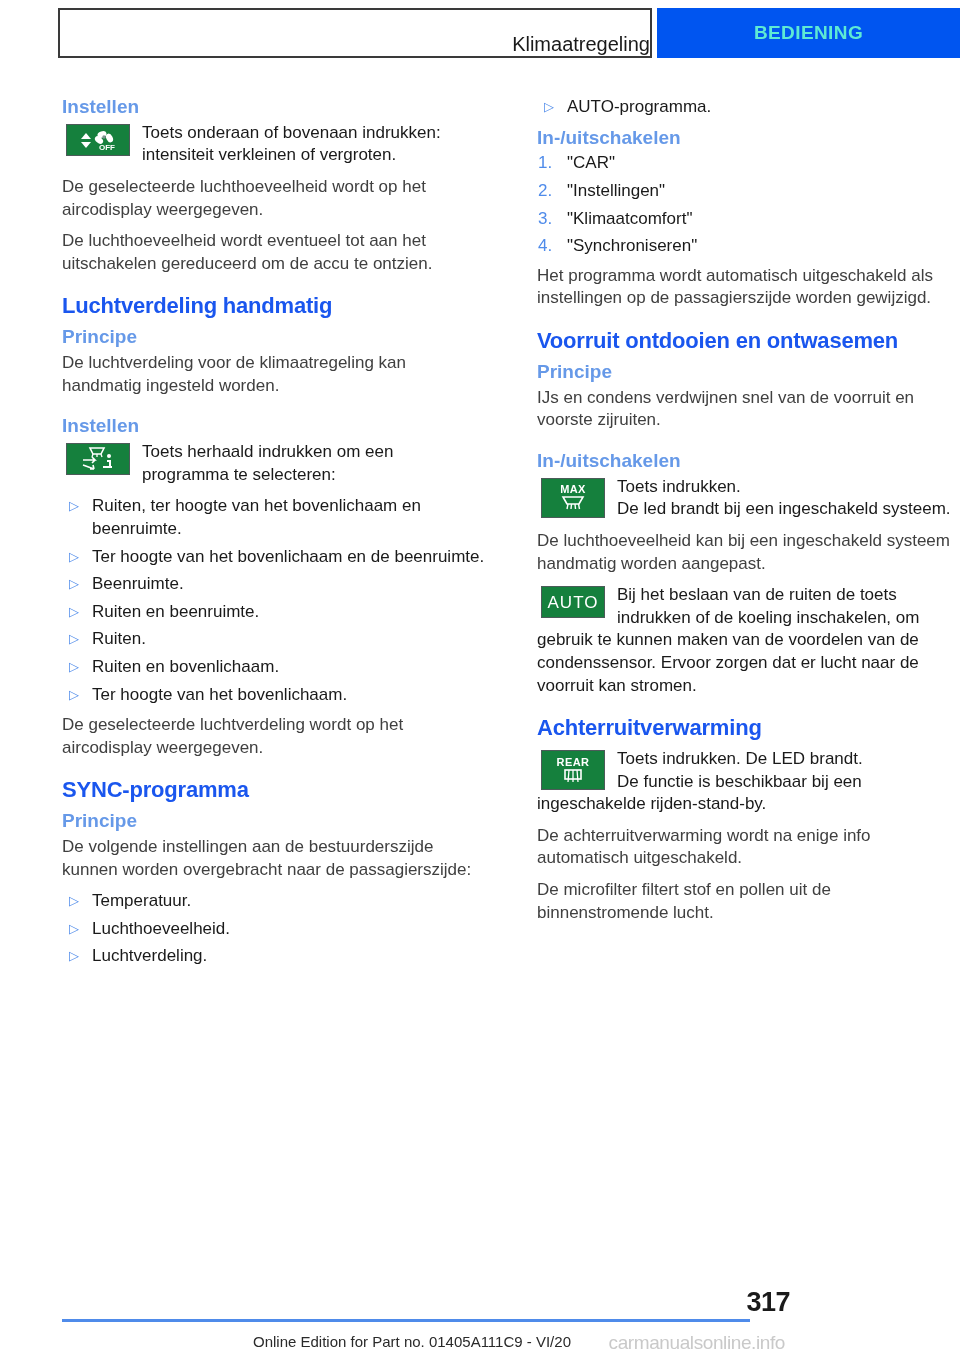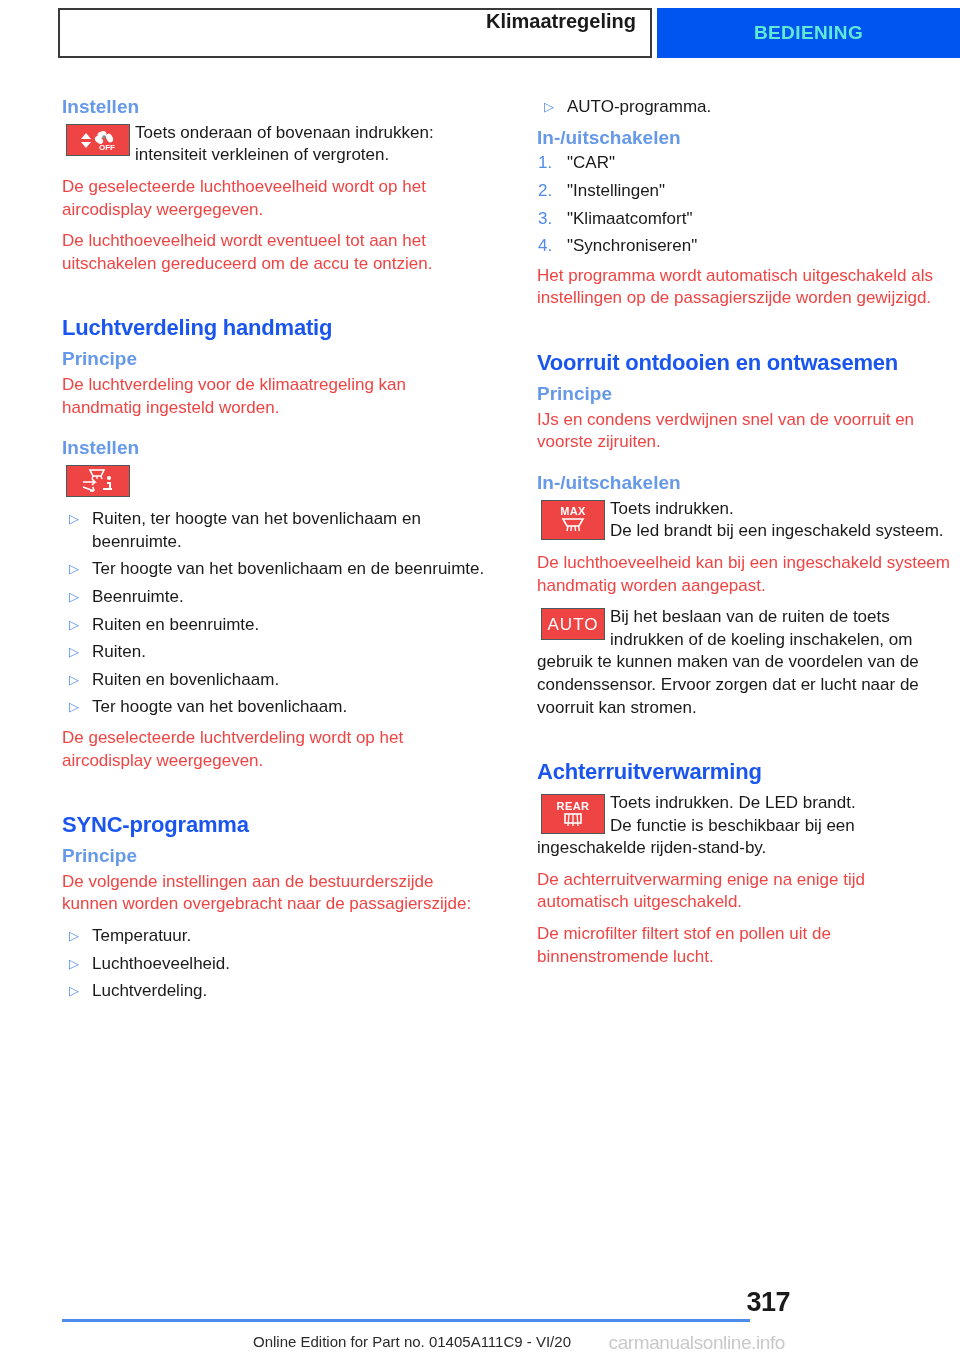--- a/index.html
+++ b/index.html
@@ -24,25 +24,23 @@
     right: 0px;
     height: 50px;
     display: flex;
     align-items: stretch;
   }
   .header-tab-left {
     flex: 0 0 594px;
     border: 2px solid #3a3a3a;
     box-sizing: border-box;
     display: flex;
-    align-items: flex-start;
+    align-items: flex-end;
     justify-content: flex-end;
-    padding-right: 14px;
     background: #ffffff;
-    font-weight: bold;
   }
   .header-tab-left .tab-title {
     font-size: 20px;
     color: #1a1a1a;
     letter-spacing: 0px;
   }
   .header-tab-right {
     flex: 1 1 auto;
     margin-left: 5px;
     background: #0055f0;
@@ -77,36 +75,36 @@
 
   
   h2.sec-title {
     font-size: 22px;
     font-weight: bold;
     color: #1a56ee;
     margin: 0 0 6px 0;
     line-height: 1.22;
     letter-spacing: -0.2px;
   }
-  h2.sec-title.spaced { margin-top: 40px; }
+  h2.sec-title.spaced { margin-top: 18px; }
 
   h3.sub-title {
     font-size: 19px;
     font-weight: bold;
     color: #6699e8;
     margin: 0 0 3px 0;
     line-height: 1.2;
   }
   h3.sub-title.spaced { margin-top: 18px; }
 
   p.body-text {
     font-size: 17px;
     line-height: 1.33;
     margin: 0 0 9px 0;
-    color: #ef4444;
+    color: #404040;
   }
 
   
   ul.bullets {
     list-style: none;
     margin: 0 0 8px 0;
     padding: 0;
   }
   ul.bullets li {
     position: relative;
@@ -152,24 +150,24 @@
   .icon-para {
     font-size: 17px;
     line-height: 1.33;
     margin: 0 0 9px 0;
     color: #1a1a1a;
   }
   .icon-box {
     float: left;
     width: 64px;
     height: 32px;
-    background: #ef4444;
+    background: #15803d;
     border: 1px solid #4c5b59;
     box-sizing: border-box;
-    margin: 2px 5px 2px 4px;
+    margin: 2px 12px 2px 4px;
     position: relative;
     color: #ffffff;
   }
   .icon-box.tall { height: 40px; }
   .icon-inner {
     position: absolute;
     inset: 0;
     display: flex;
     flex-direction: column;
     align-items: center;
@@ -295,20 +293,21 @@
 
             <circle cx="33" cy="10" r="2" fill="#ffffff"></circle>
             <path d="M31 14 h4 v6 h-2 v-4 h-2 z" fill="#ffffff"></path>
             <path d="M27 20 h9 v2 h-9 z" fill="#ffffff"></path>
 
             <path d="M7 14 h12 l-3 -3 M19 14 l-3 3" fill="none" stroke="#ffffff" stroke-width="1.6"></path>
             <path d="M7 19 l11 4 l-4 0 M18 23 l-1 -4" fill="none" stroke="#ffffff" stroke-width="1.6"></path>
           </svg>
         </span>
       </span>
+      <span>Toets herhaald indrukken om een programma te selecteren:</span>
     </p>
 
     <ul class="bullets">
       <li><span class="bullet-glyph">▷</span><span>Ruiten, ter hoogte van het bovenlichaam en beenruimte.</span></li>
       <li><span class="bullet-glyph">▷</span><span>Ter hoogte van het bovenlichaam en de beenruimte.</span></li>
       <li><span class="bullet-glyph">▷</span><span>Beenruimte.</span></li>
       <li><span class="bullet-glyph">▷</span><span>Ruiten en beenruimte.</span></li>
       <li><span class="bullet-glyph">▷</span><span>Ruiten.</span></li>
       <li><span class="bullet-glyph">▷</span><span>Ruiten en bovenlichaam.</span></li>
       <li><span class="bullet-glyph">▷</span><span>Ter hoogte van het bovenlichaam.</span></li>
@@ -394,21 +393,21 @@
             <line x1="15" y1="2" x2="15" y2="14" stroke="#ffffff" stroke-width="1.3"></line>
             <line x1="19" y1="2" x2="20" y2="14" stroke="#ffffff" stroke-width="1.3"></line>
           </svg>
         </span>
       </span>
       <span>Toets indrukken. De LED brandt.</span>
       <br>
       <span>De functie is beschikbaar bij een ingeschakelde rijden-stand-by.</span>
     </p>
 
-    <p class="body-text">De achterruitverwarming enige na enige tijd automatisch uitgeschakeld.</p>
+    <p class="body-text">De achterruitverwarming wordt na enige info automatisch uitgeschakeld.</p>
 
     <p class="body-text">De microfilter filtert stof en pollen uit de binnenstromende lucht.</p>
 
   </div>
 </div>
 
 <div class="footer">
   <div class="page-number">317</div>
   <div class="footer-rule"></div>
   <div class="footer-note">Online Edition for Part no. 01405A111C9 - VI/20</div>

